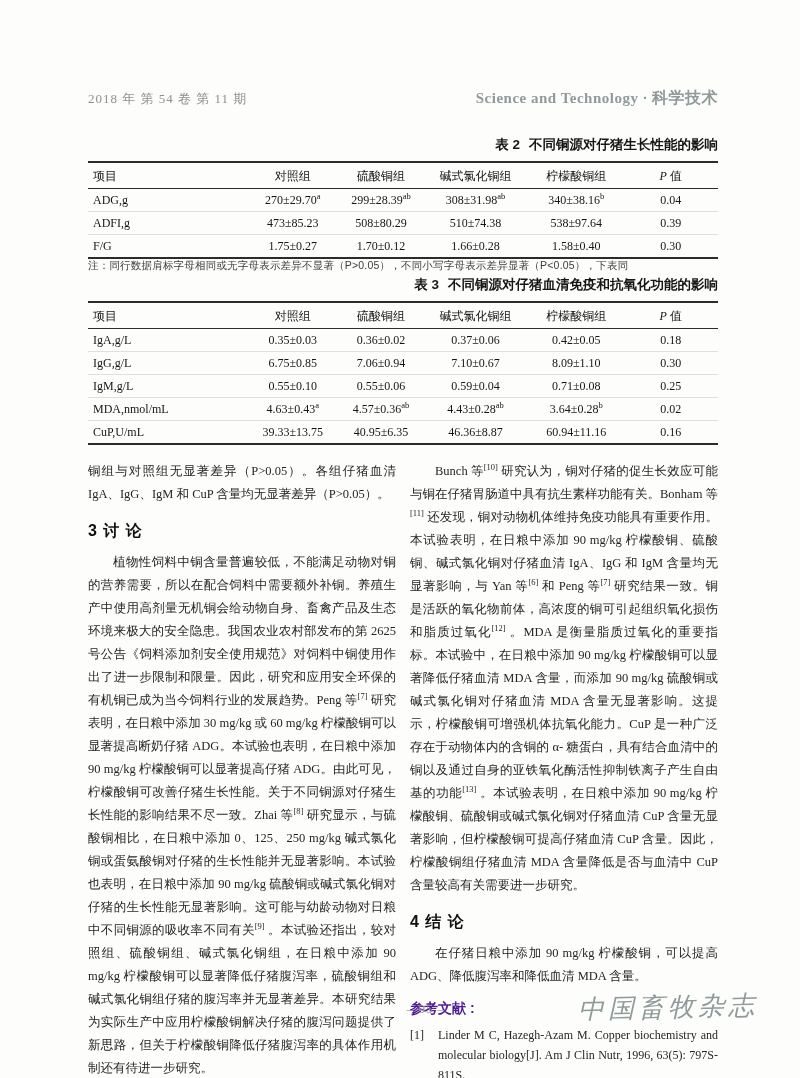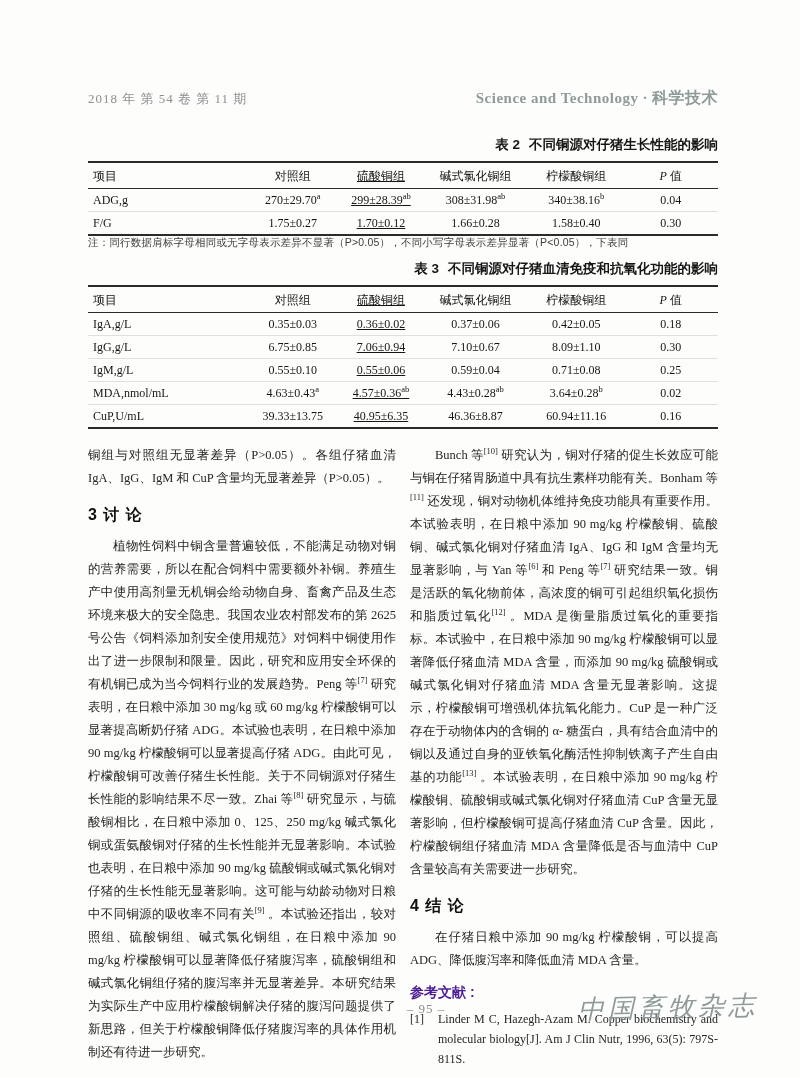--- a/index.html
+++ b/index.html
@@ -30,33 +30,33 @@
     font-weight:bold; font-size:13.5px; color:#161616; margin-bottom:7px;
   }
   .table-title .t-label { margin-right:9px; }
   table {
     width:100%; border-collapse:collapse; table-layout:fixed;
     font-size:12px; color:#161616;
     border-top:2px solid #2b2b2b; border-bottom:2px solid #2b2b2b;
   }
   th:nth-child(1), td:nth-child(1) { width:25%; text-align:left; padding-left:5px; }
   th:nth-child(2), td:nth-child(2) { width:15%; }
-  th:nth-child(3), td:nth-child(3) { width:13%;text-decoration:underline; }
+  th:nth-child(3), td:nth-child(3) { width:13%; }
   th:nth-child(4), td:nth-child(4) { width:17%; }
   th:nth-child(5), td:nth-child(5) { width:15%; }
   th:nth-child(6), td:nth-child(6) { width:15%; }
   thead th { font-weight:normal; text-align:center; padding:5px 0 3px; border-bottom:1px solid #2b2b2b; }
   tbody td { text-align:center; padding:3.5px 0; border-top:1px solid #e0e0de; }
   tbody tr:first-child td { border-top:none; }
   td sup, .para sup { font-size:8.5px; line-height:0; }
   .table-note {
     font-family:"Liberation Sans","DejaVu Sans",sans-serif;
     font-size:10.5px; color:#3c3c3c; letter-spacing:0.2px;
   }
-  .t3 { margin-top:10px; }
+  .t3 { margin-top:3px; }
 
   
   .columns { display:flex; gap:14px; margin-top:15px; }
   .col { width:308px; font-size:12.5px; line-height:23px; text-align:justify; color:#252525; }
   .para { text-indent:2em; }
   .para.no-indent { text-indent:0; }
   .section-heading {
     font-family:"Liberation Sans","DejaVu Sans",sans-serif;
     font-size:16px; font-weight:bold; color:#101010;
     margin:13px 0 9px; text-indent:0; letter-spacing:1px;
@@ -111,20 +111,28 @@
             </tr>
           </thead>
           <tbody>
             <tr>
               <td>ADG,g</td>
               <td>270±29.70<sup>a</sup></td>
               <td>299±28.39<sup>ab</sup></td>
               <td>308±31.98<sup>ab</sup></td>
               <td>340±38.16<sup>b</sup></td>
               <td>0.04</td>
+            </tr>
+            <tr>
+              <td>ADFI,g</td>
+              <td>473±85.23</td>
+              <td>508±80.29</td>
+              <td>510±74.38</td>
+              <td>538±97.64</td>
+              <td>0.39</td>
             </tr>
             <tr>
               <td>F/G</td>
               <td>1.75±0.27</td>
               <td>1.70±0.12</td>
               <td>1.66±0.28</td>
               <td>1.58±0.40</td>
               <td>0.30</td>
             </tr>
           </tbody>

